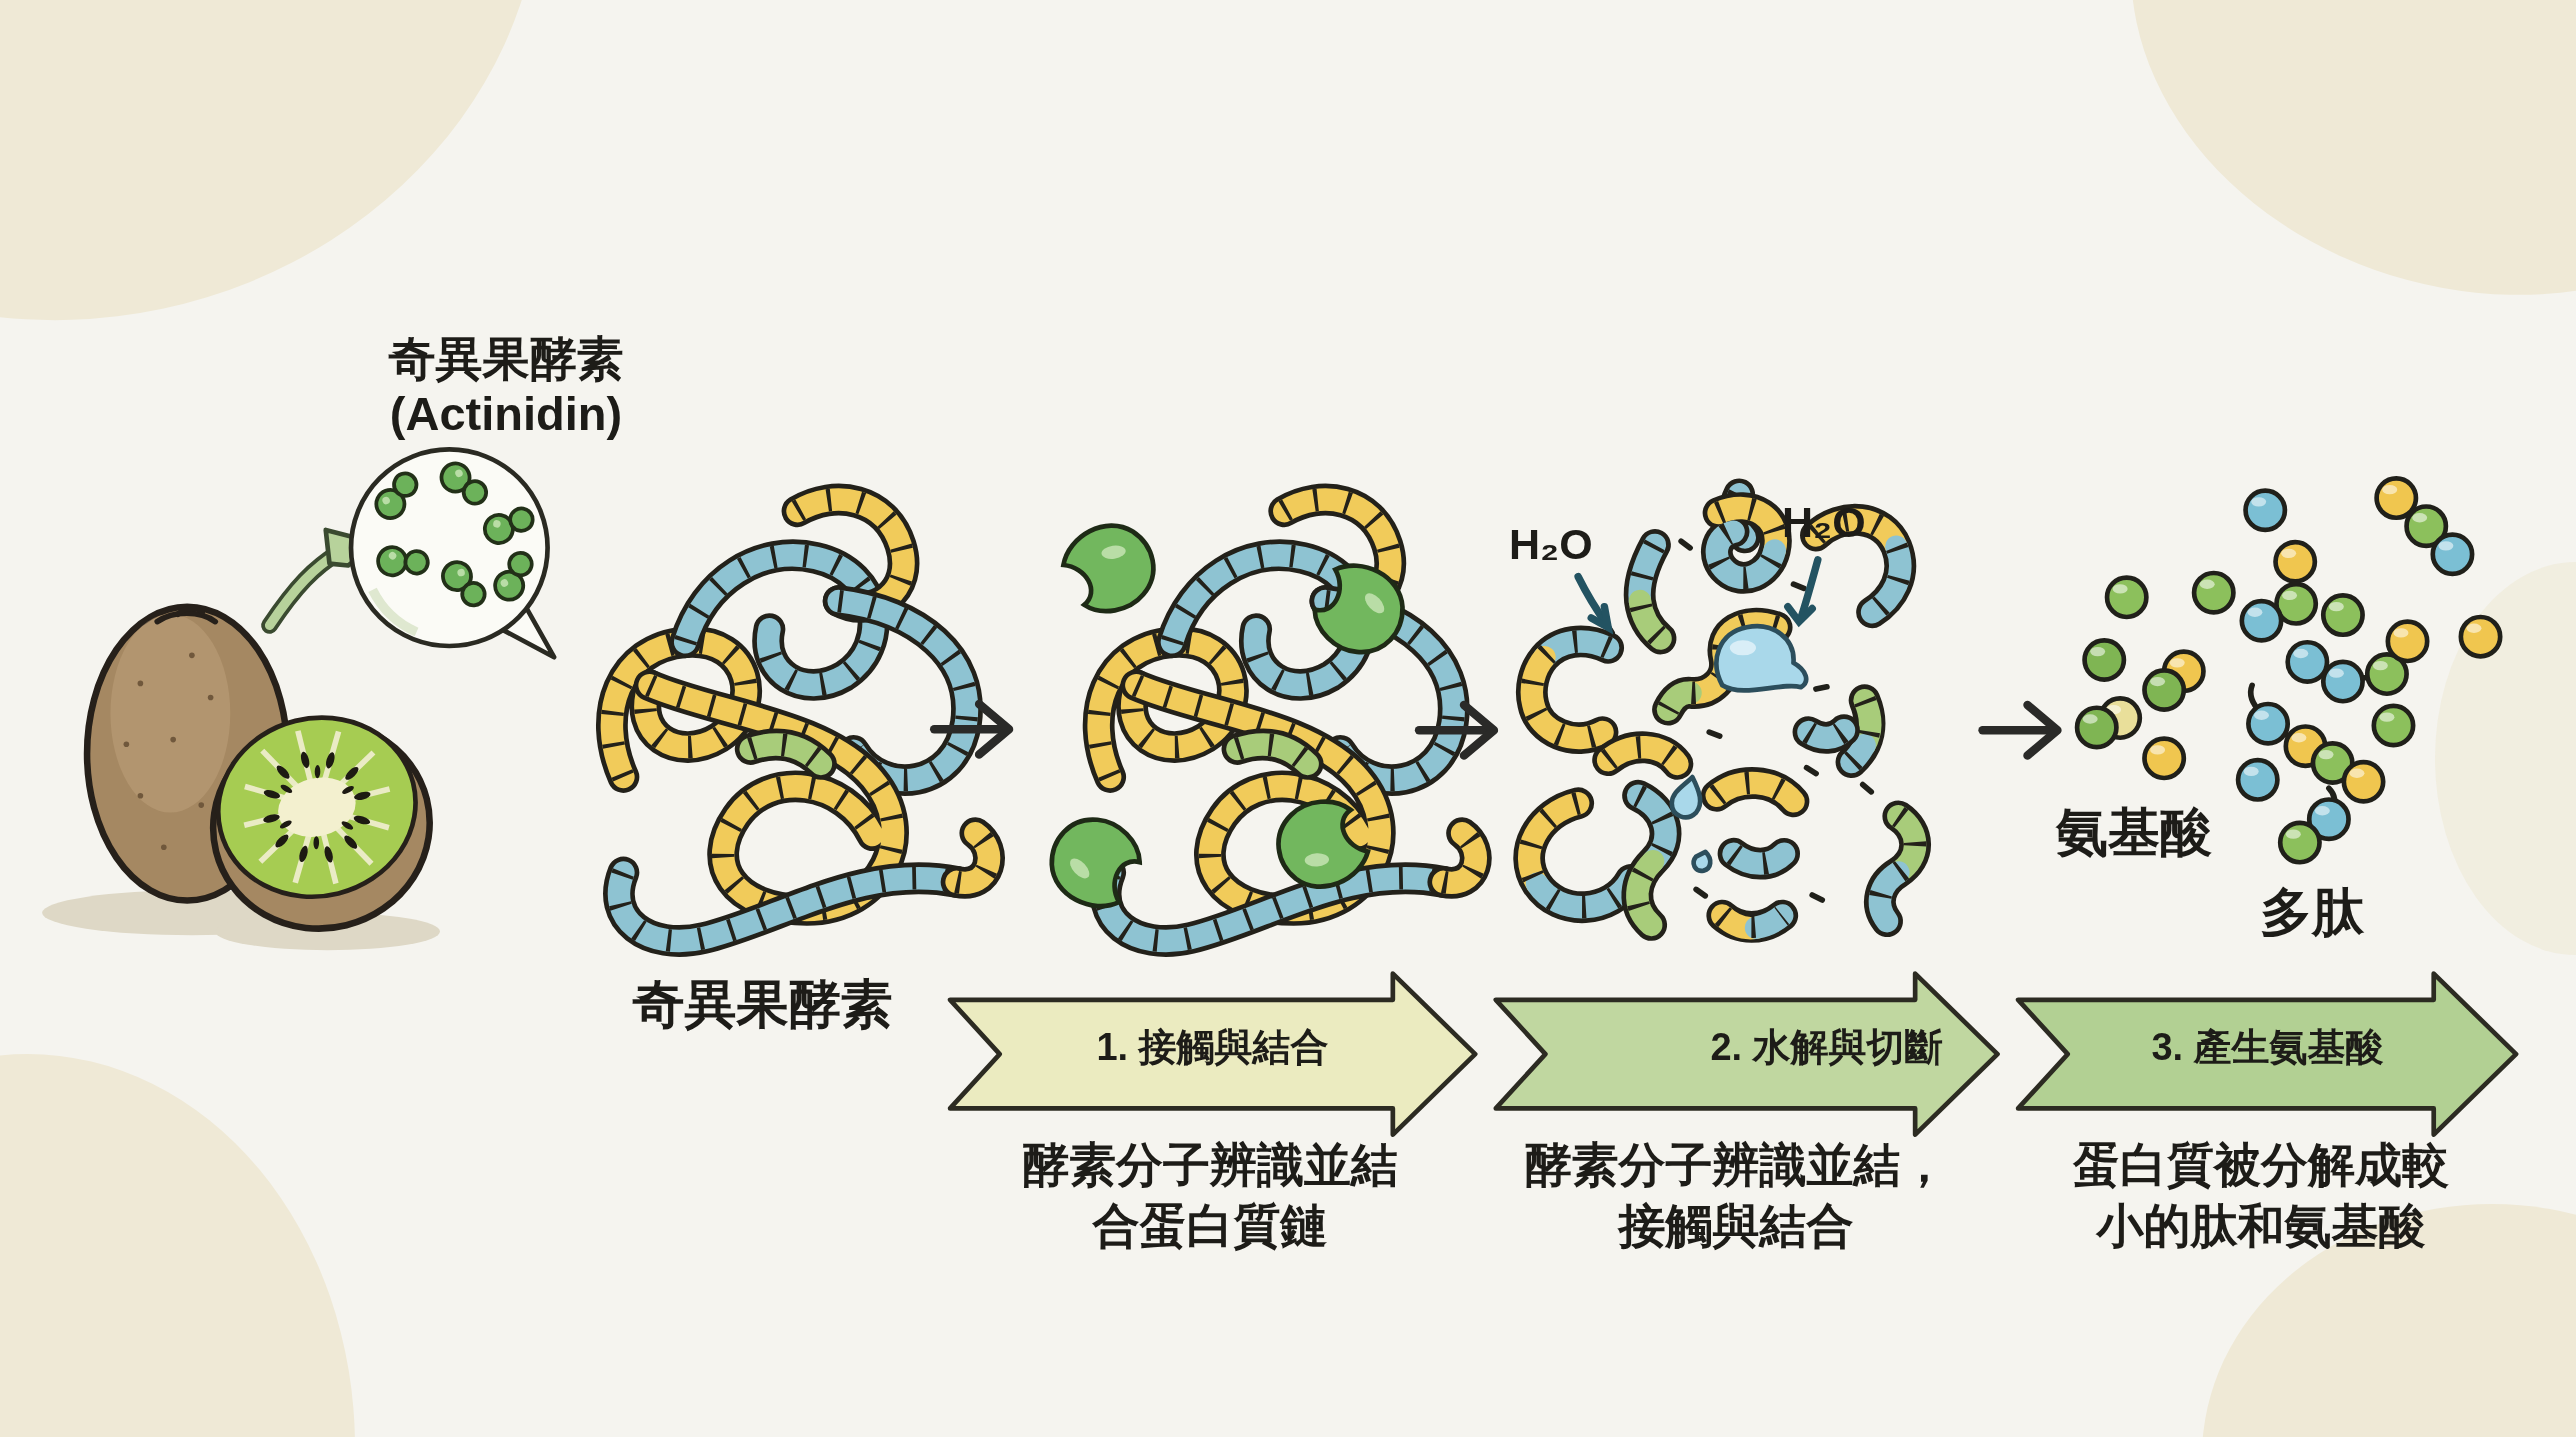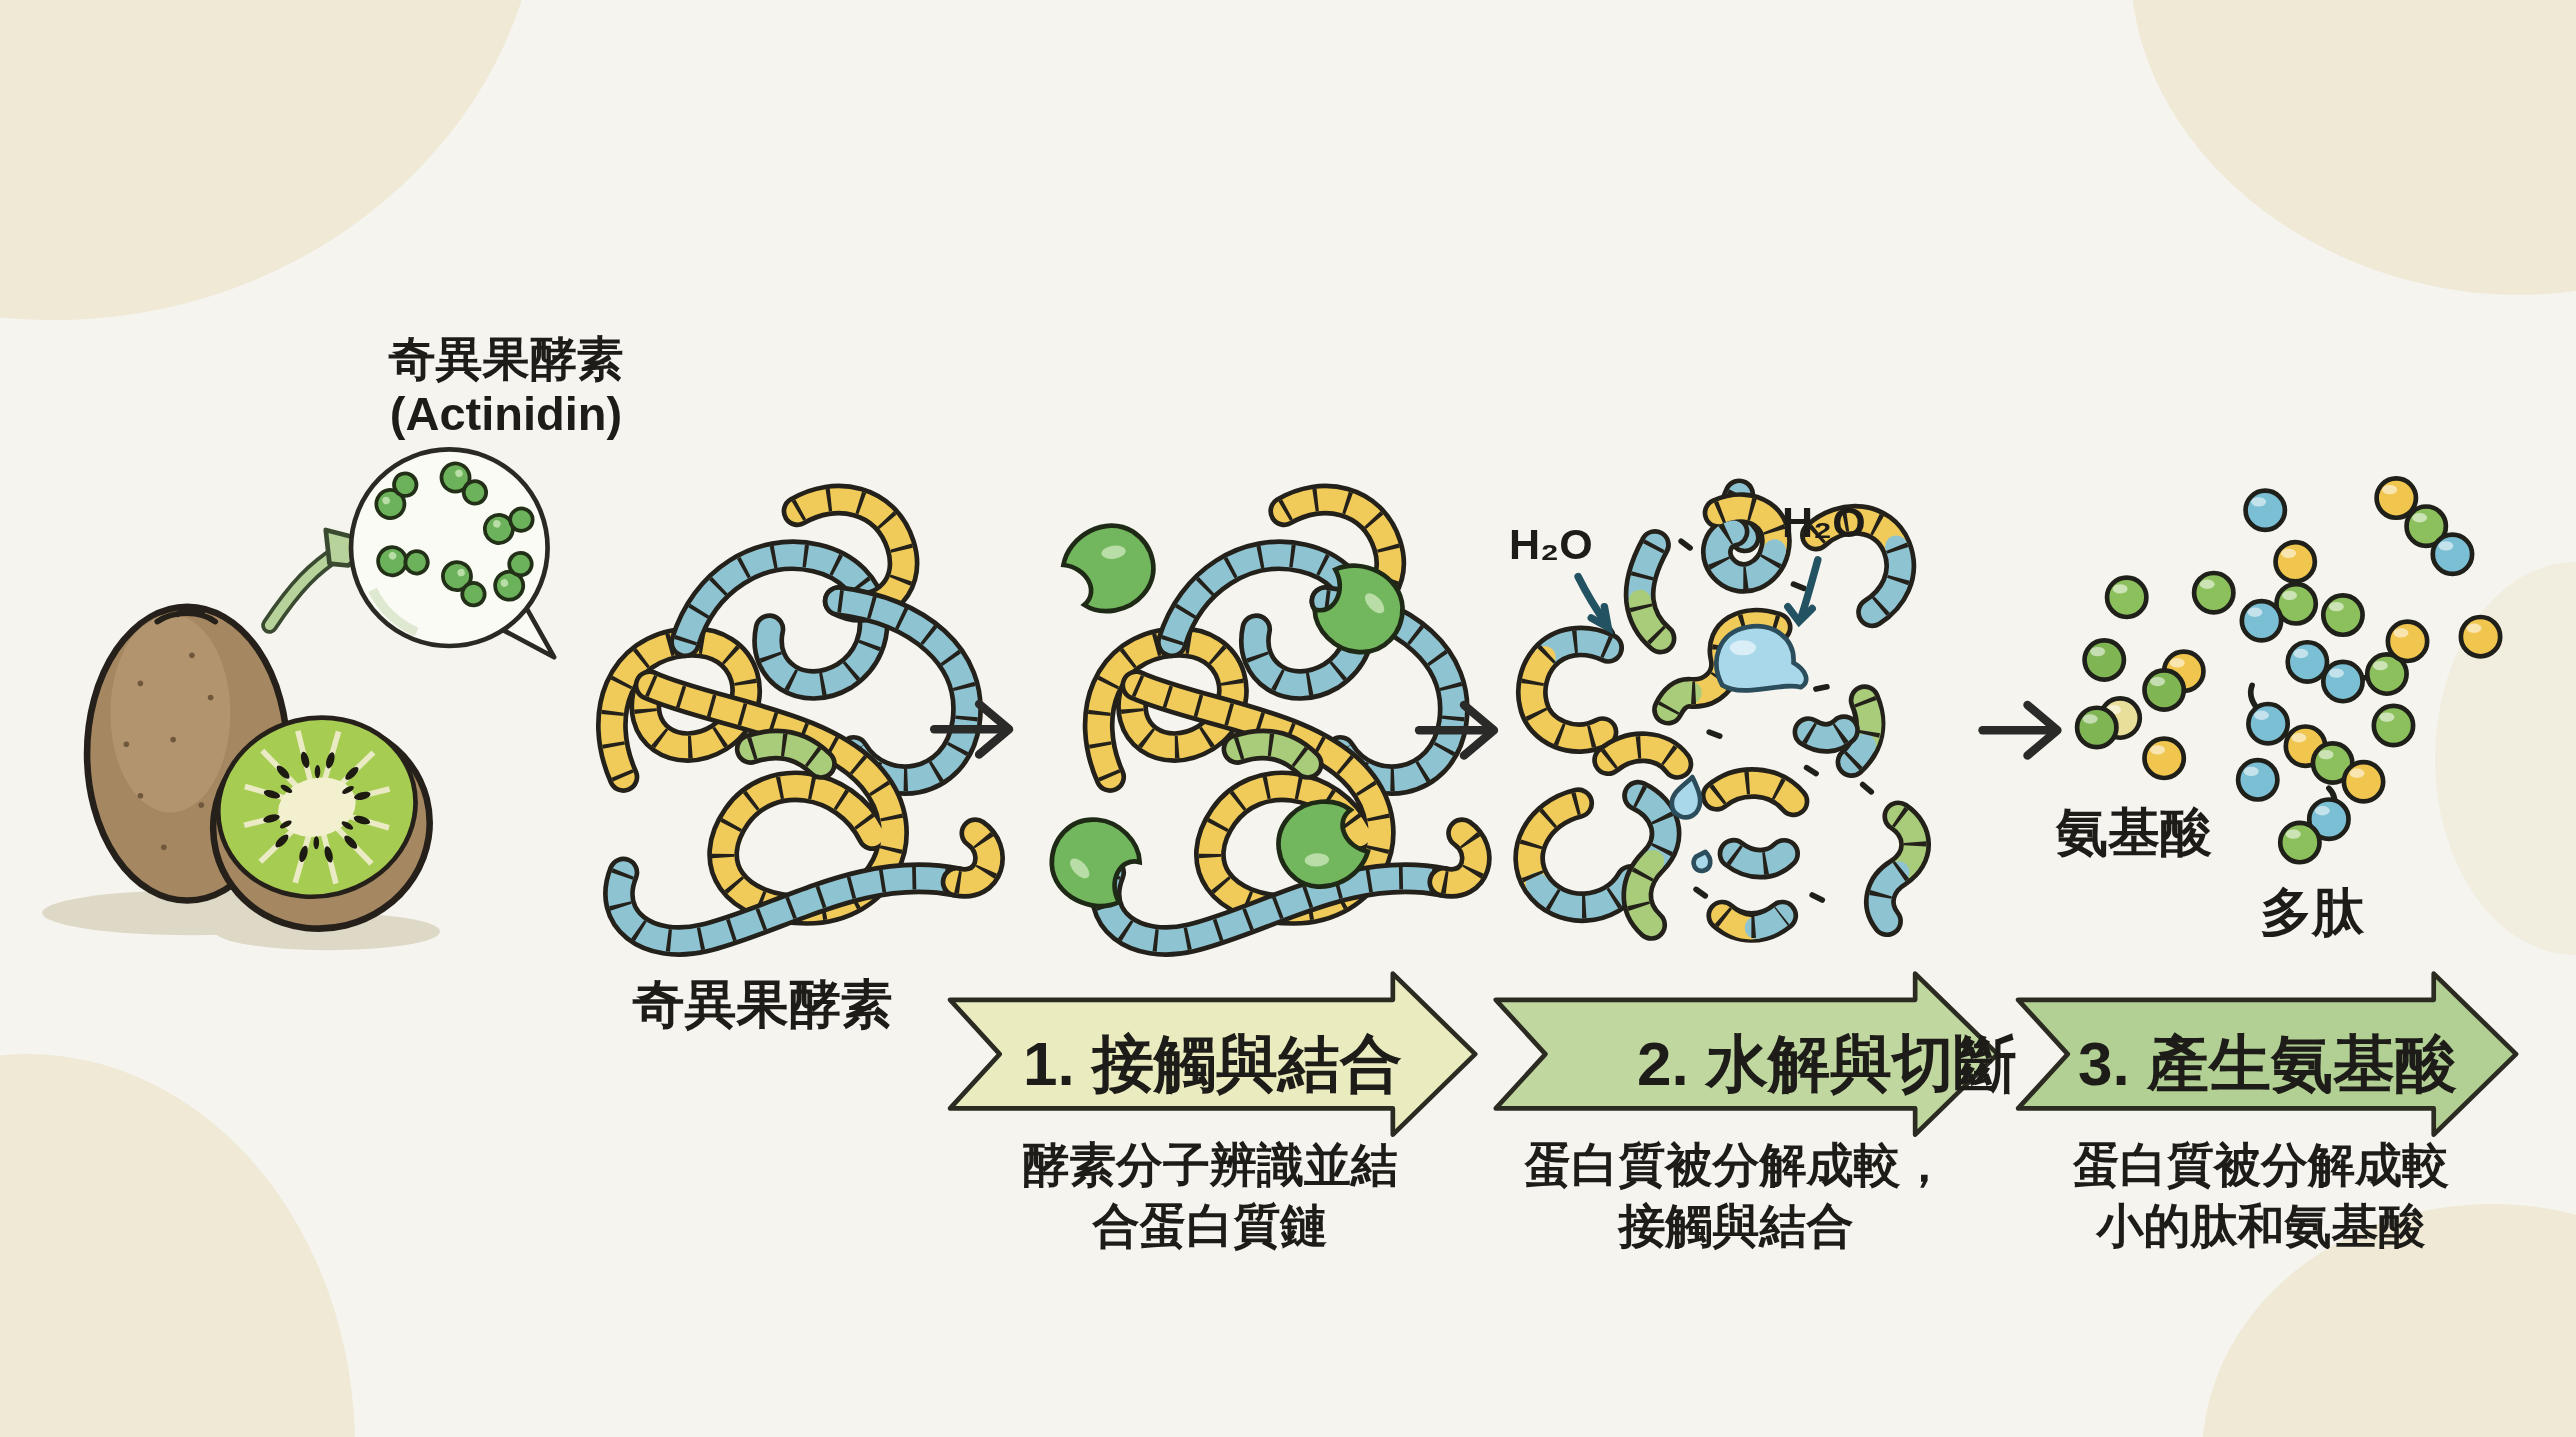--- a/index.html
+++ b/index.html
@@ -8,21 +8,21 @@
     background:#f5f4ef; color:#1d1c18;
     font-family:"Liberation Sans","DejaVu Sans",sans-serif;
   }
   .blob{position:absolute; background:#efe9d6; border-radius:50%;}
   .art{position:absolute; left:0; top:0;}
   .txt{position:absolute; font-weight:700; white-space:nowrap;}
   .ctr{text-align:center; white-space:normal;}
   .title{font-size:97px; font-weight:800; letter-spacing:3.7px;}
   .lbl50{font-size:47px; line-height:1.16;}
   .lbl56{font-size:52px;}
-  .steplbl{font-size:62px;}
+  .steplbl{font-size:38px;}
   .desc{font-size:47px; line-height:1.3;}
   .h2o{font-size:43px;}
   
   .o{fill:none;stroke:#23211a;stroke-width:34;stroke-linecap:round;stroke-linejoin:round}
   .c{fill:none;stroke-width:24;stroke-linecap:round;stroke-linejoin:round}
   .cy{stroke:#f1cb5a}.cb{stroke:#8ec3d2}.cg{stroke:#a8cc7a}
   .seg{fill:none;stroke:#23211a;stroke-width:24;stroke-linecap:butt;stroke-dasharray:4 30}
   .beanc{fill:#72b75e;stroke:#1e2a16;stroke-width:5}
   .molc{fill:#6cb25a;stroke:#223018;stroke-width:4}
   .dotc{stroke:#20201a;stroke-width:5}
@@ -384,21 +384,21 @@
 
   <div class="txt steplbl ctr" style="left:969px; top:1022px; width:487px;">1. 接觸與結合</div>
   <div class="txt steplbl ctr" style="left:1583px; top:1022px; width:487px;">2. 水解與切斷</div>
   <div class="txt steplbl ctr" style="left:2024px; top:1022px; width:487px;">3. 產生氨基酸</div>
 
   <div class="txt desc ctr" style="left:945px; top:1134px; width:530px;">
     <div>酵素分子辨識並結</div>
     <div>合蛋白質鏈</div>
   </div>
   <div class="txt desc ctr" style="left:1471px; top:1134px; width:530px;">
-    <div>蛋白質被分解成較，</div>
+    <div>酵素分子辨識並結，</div>
     <div>接觸與結合</div>
   </div>
   <div class="txt desc ctr" style="left:1996px; top:1134px; width:530px;">
     <div>蛋白質被分解成較</div>
     <div>小的肽和氨基酸</div>
   </div>
 
 </div>
 
 

